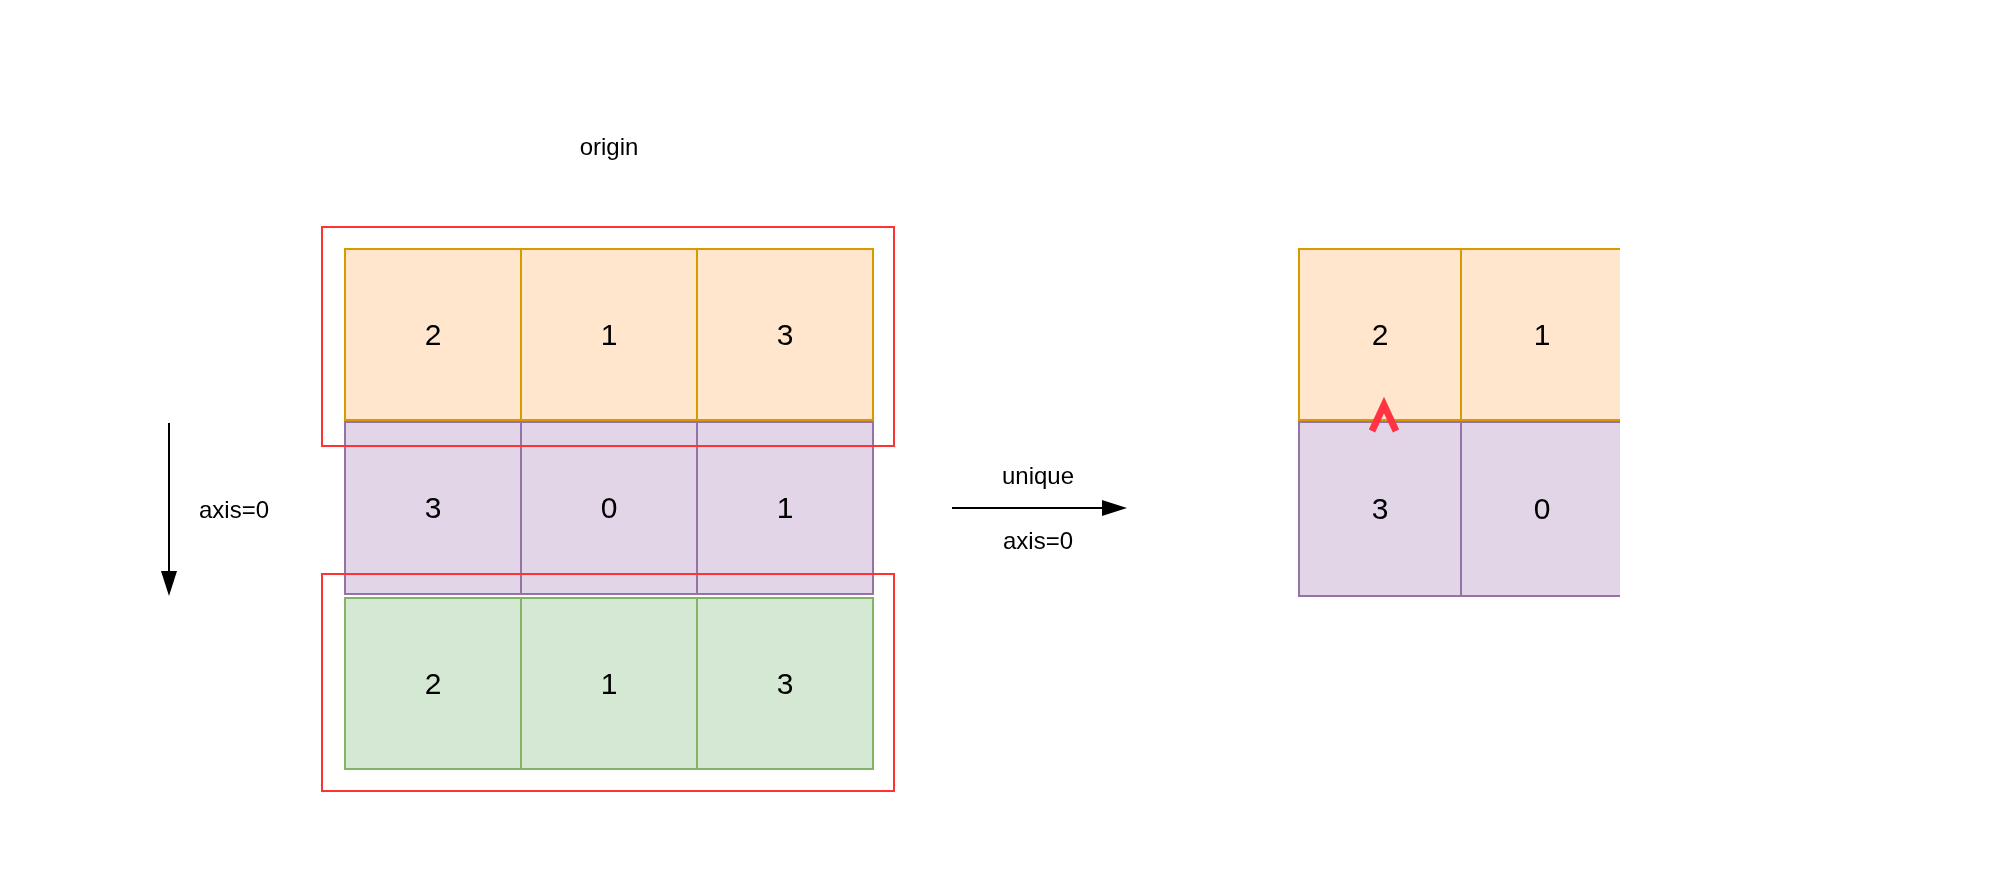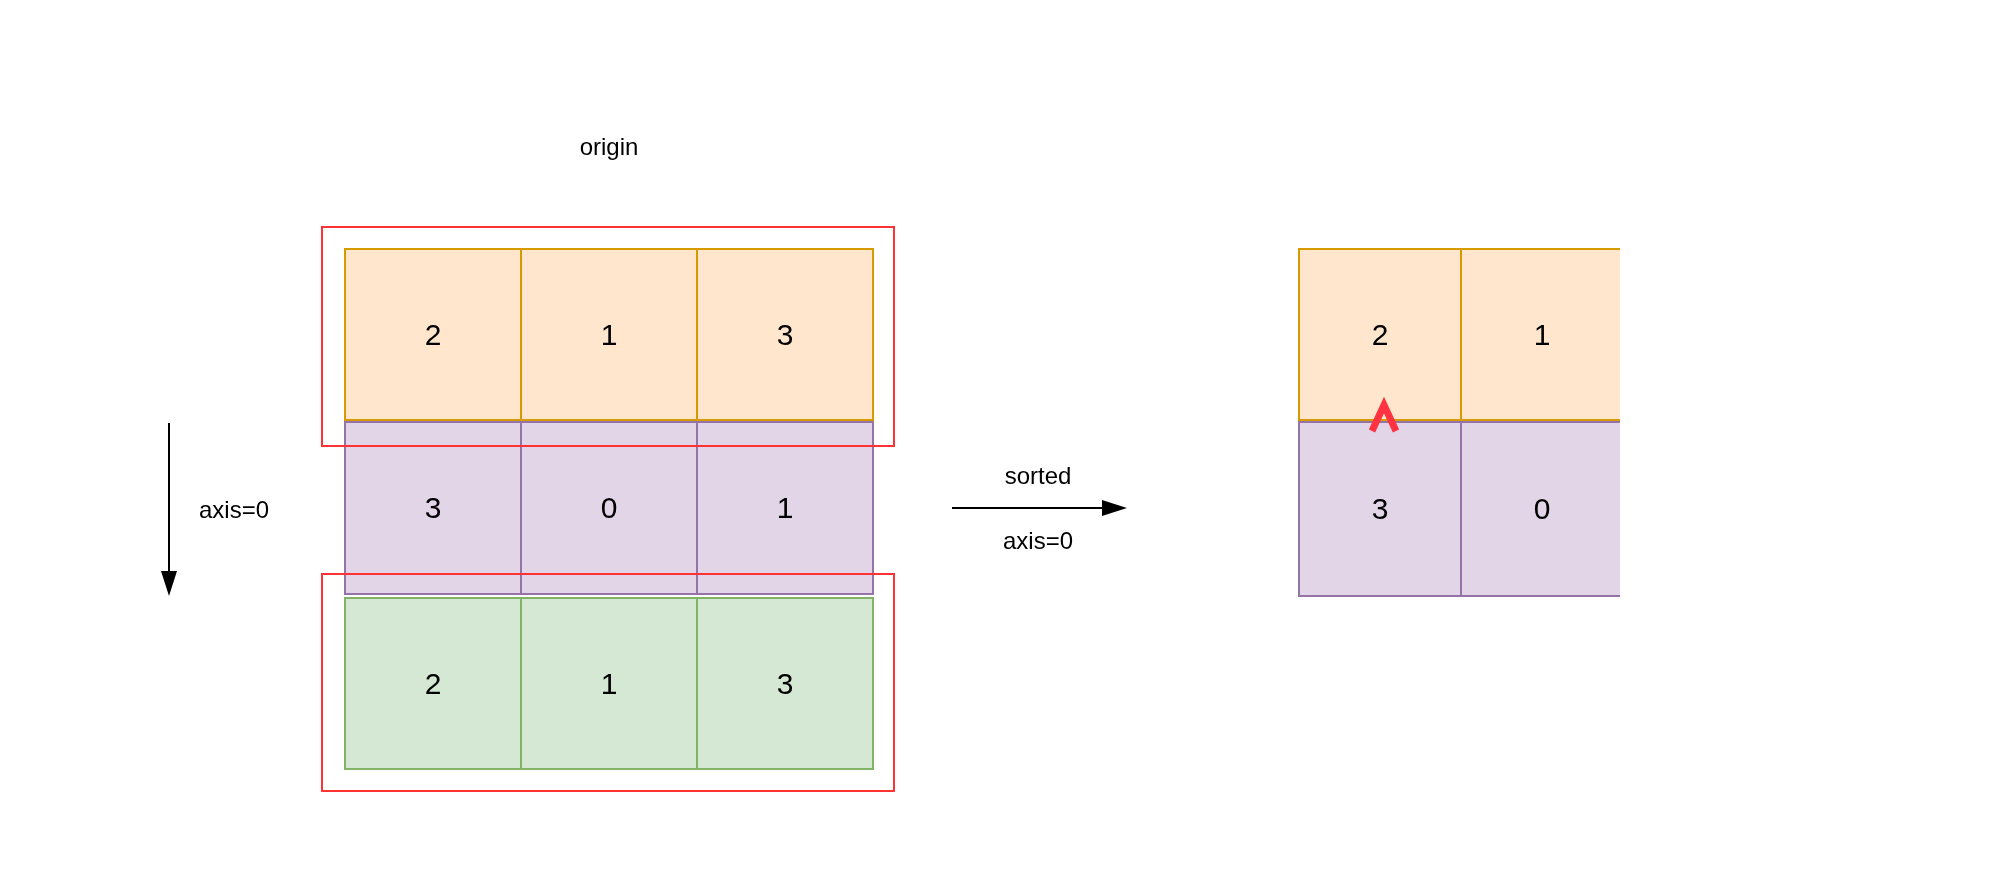--- a/index.html
+++ b/index.html
@@ -90,21 +90,21 @@
     <div class="cell">2</div>
     <div class="cell">1</div>
     <div class="cell">3</div>
   </div>
 
   <div class="hl-rect" style="left:321px; top:226px; width:574px; height:221px;"></div>
   <div class="hl-rect" style="left:321px; top:573px; width:574px; height:219px;"></div>
 
   <div class="label" style="left:159px; top:496px; width:150px;">axis=0</div>
 
-  <div class="label" style="left:963px; top:462px; width:150px;">sorted</div>
+  <div class="label" style="left:963px; top:462px; width:150px;">unique</div>
   <div class="label" style="left:963px; top:527px; width:150px;">axis=0</div>
 
 
   <div class="matrix-row row-orange" style="left:1298px; top:248px; width:488px; height:173px;">
     <div class="cell">2</div>
     <div class="cell">1</div>
     <div class="cell">3</div>
   </div>
 
   <div class="matrix-row row-purple" style="left:1298px; top:421px; width:488px; height:176px;">

